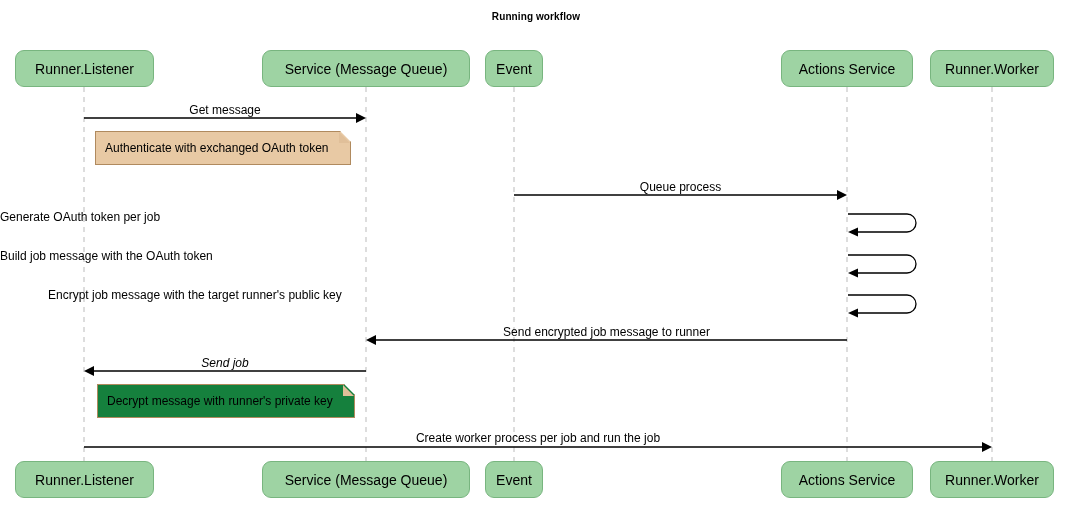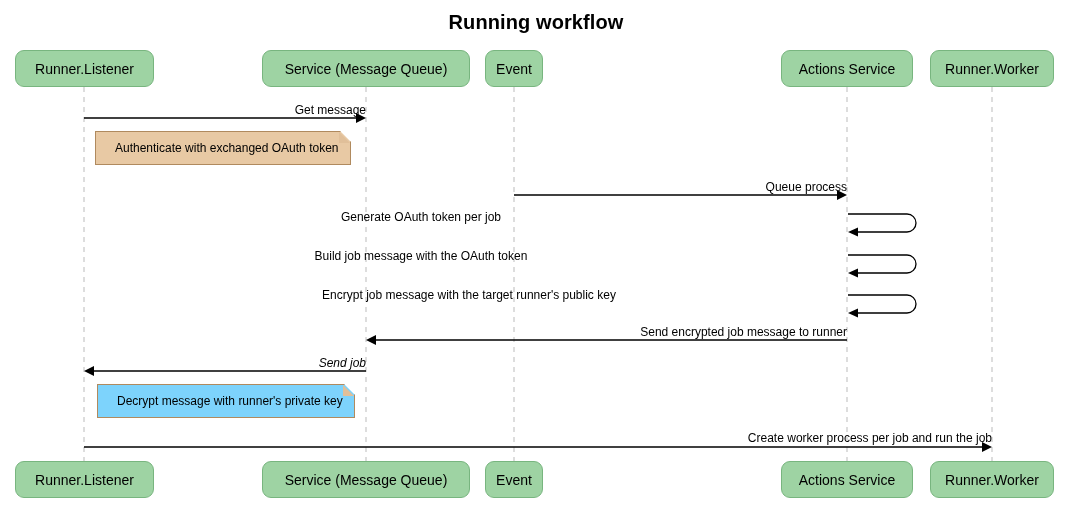--- a/index.html
+++ b/index.html
@@ -26,21 +26,21 @@
     left: 0; top: 0;
     width: 1072px;
     height: 523px;
   }
   .diagram-title {
     position: absolute;
     left: 0;
     top: 11px;
     width: 1072px;
     text-align: center;
-    font-size: 20px;
+    font-size: 10px;
     font-weight: bold;
     color: #000;
     letter-spacing: 0.1px;
   }
   .participant {
     position: absolute;
     box-sizing: border-box;
     background: #9ed3a3;
     border: 1px solid #1d4ed8;
     border-radius: 9px;
@@ -53,40 +53,40 @@
   }
   .note {
     position: absolute;
     box-sizing: border-box;
     background: #e8c9a4;
     border: 1px solid #b08a5e;
     font-size: 12px;
     color: #000;
     display: flex;
     align-items: center;
-    padding-left: 19px;
+    padding-left: 9px;
   }
   .note .fold-shape {
     position: absolute;
     top: 0px;
     right: 0px;
     width: 11px;
     height: 11px;
     background: #e0bf99;
     clip-path: polygon(0 0, 100% 100%, 0 100%);
   }
   .msg-label {
     position: absolute;
     font-size: 12px;
     color: #000;
     white-space: nowrap;
     line-height: 14px;
   }
-  .msg-label.center { text-align: right; }
-  .msg-label.right  { text-align: center; }
+  .msg-label.center { text-align: center; }
+  .msg-label.right  { text-align: left; }
 </style>
 </head>
 <body>
 
 <div id="diagram-root">
 
   <div class="diagram-title">Running workflow</div>
 
   <svg id="diagram-svg" viewBox="0 0 1072 523">
     <defs>
@@ -153,21 +153,21 @@
       </div>
       <div class="participant" style="left: 930px; top: 461px; width: 124px; height: 37px; background: rgb(158, 211, 163); border-color: rgb(120, 181, 127);">
         <span>Runner.Worker</span>
       </div>
     </div>
   <div id="notes-layer">
       <div class="note" style="left: 95px; top: 131px; width: 256px; height: 34px; background: rgb(232, 201, 164); border-color: rgb(176, 138, 94); clip-path: polygon(0px 0px, calc(100% - 11px) 0px, 100% 11px, 100% 100%, 0px 100%);">
         <span>Authenticate with exchanged OAuth token</span>
         <span class="fold-shape"></span>
       </div>
-      <div class="note" style="left: 97px; top: 384px; width: 258px; height: 34px; background: #7dd3fc; border-color: rgb(176, 138, 94); clip-path: polygon(0px 0px, calc(100% - 11px) 0px, 100% 11px, 100% 100%, 0px 100%);">
+      <div class="note" style="left: 97px; top: 384px; width: 258px; height: 34px; background: #15803d; border-color: rgb(176, 138, 94); clip-path: polygon(0px 0px, calc(100% - 11px) 0px, 100% 11px, 100% 100%, 0px 100%);">
         <span>Decrypt message with runner's private key</span>
         <span class="fold-shape"></span>
       </div>
     </div>
   <div id="labels-layer">
       <div class="msg-label center" style="left: 84px; top: 103px; width: 282px;">Get message</div>
       <div class="msg-label center" style="left: 514px; top: 180px; width: 333px;">Queue process</div>
       <div class="msg-label right" style="left: 0px; top: 210px; width: 842px;">Generate OAuth token per job</div>
       <div class="msg-label right" style="left: 0px; top: 249px; width: 842px;">Build job message with the OAuth token</div>
       <div class="msg-label right" style="left: 0px; top: 288px; width: 842px; padding-left: 48px;">Encrypt job message with the target runner's public key</div>

